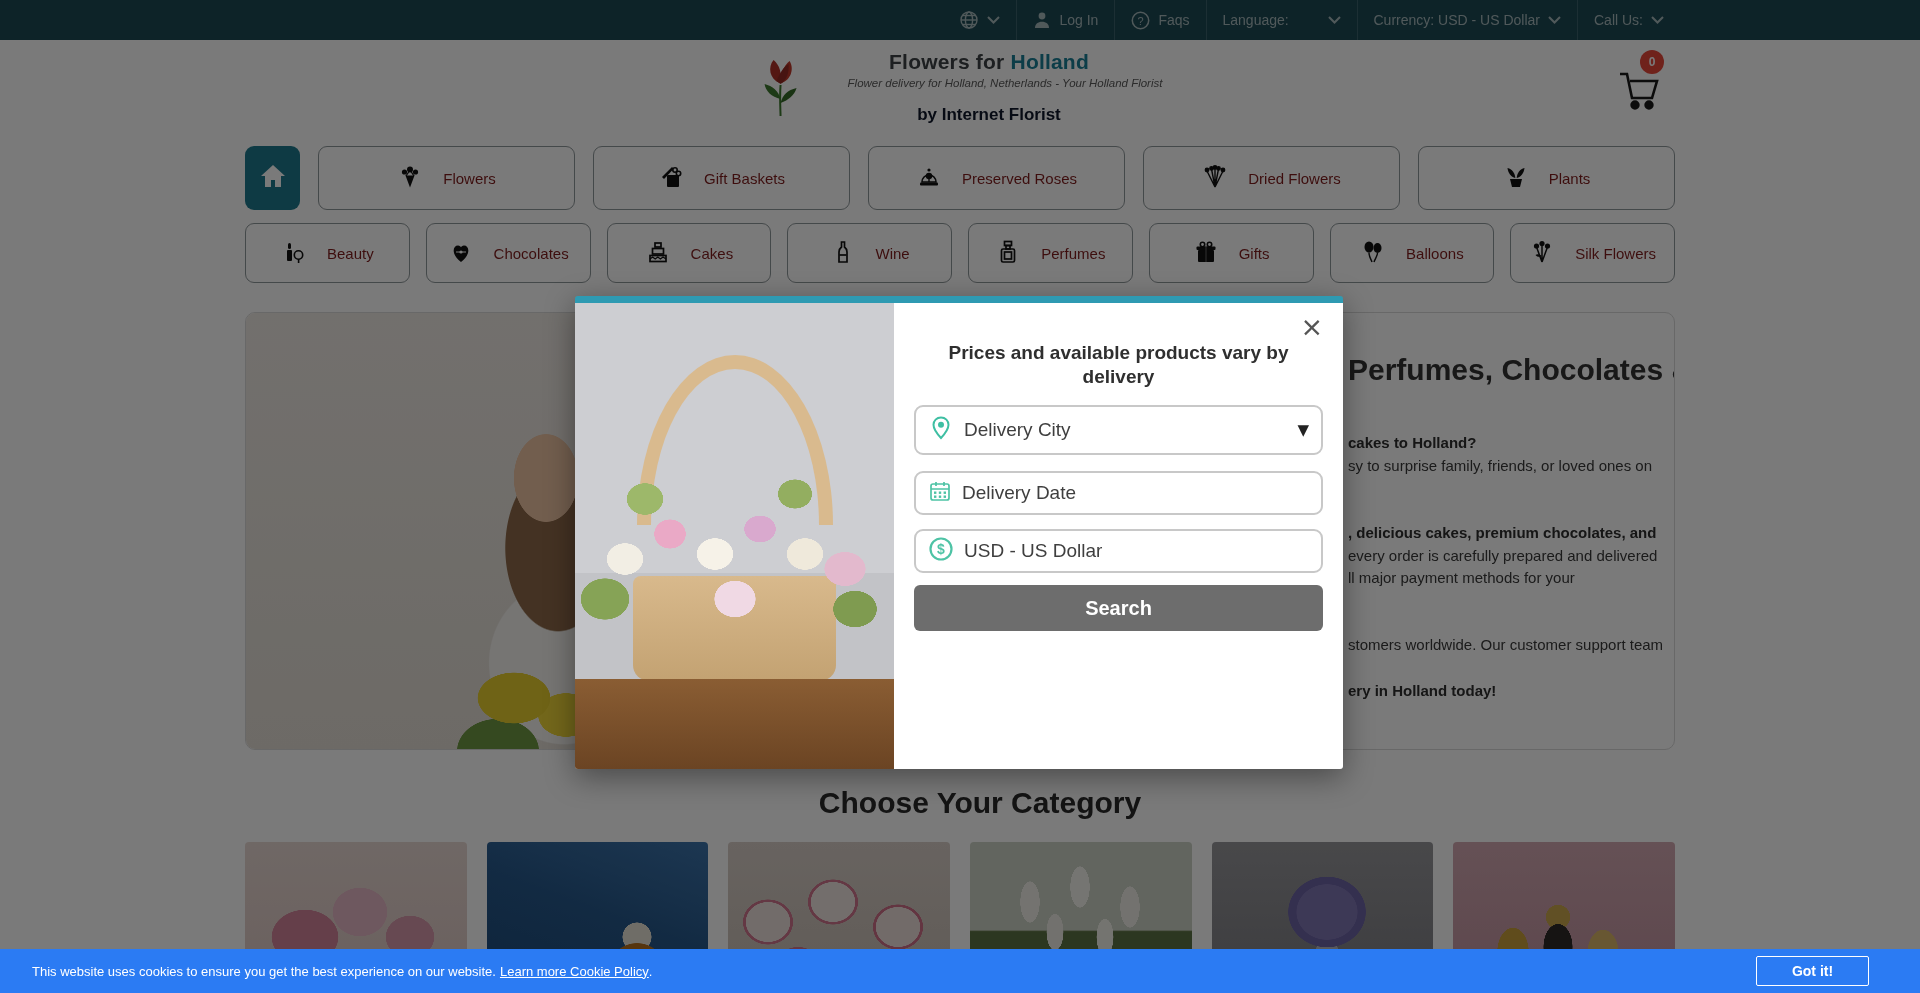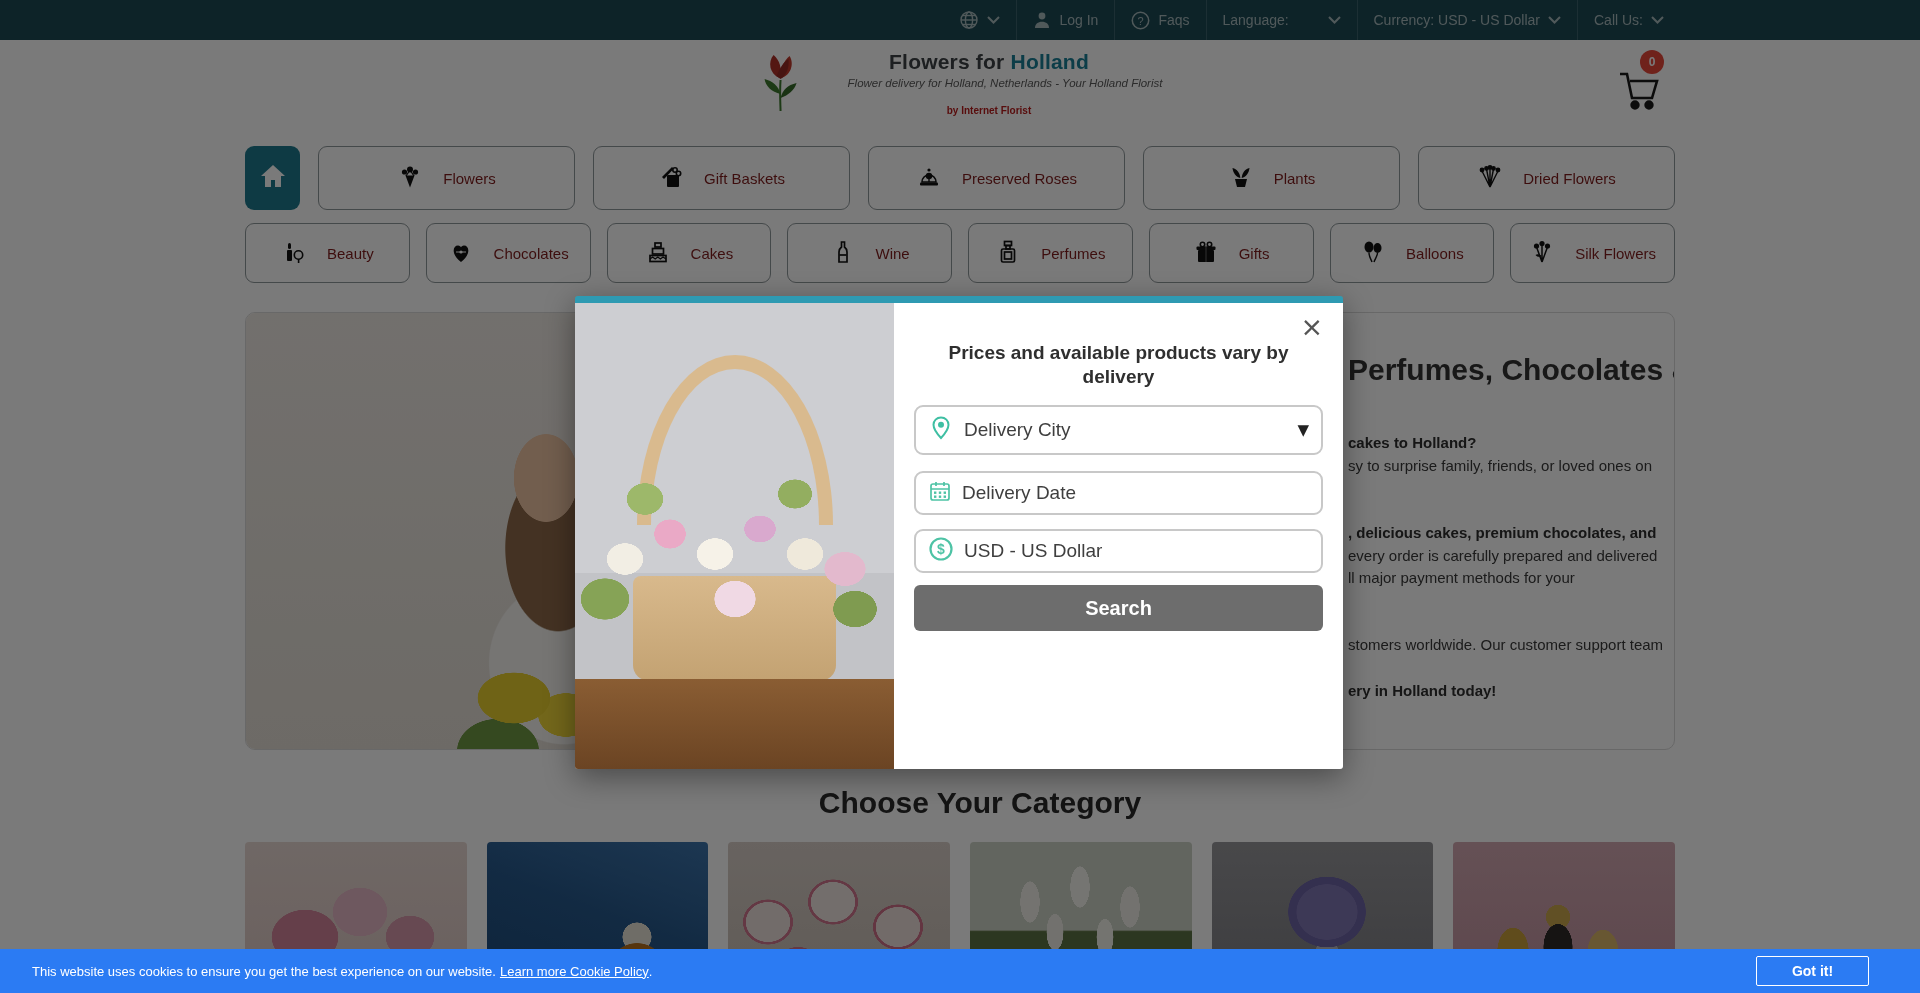--- a/index.html
+++ b/index.html
@@ -15,21 +15,21 @@
   .tb-item svg { display:block; }
 
   
   .header { position:relative; height:106px; background:#fff; }
   .logo { position:absolute; left:50%; top:10px; transform:translateX(-50%);
     display:flex; align-items:center; gap:12px; cursor:pointer; }
   .logo-text { text-align:center; }
   .brand { font-size:21px; font-weight:bold; color:#3d4245; letter-spacing:0.2px; }
   .brand .accent { color:#1a7f96; }
   .tagline { font-size:11.5px; font-style:italic; color:#5a5a5a; margin-top:3px;margin-left:32px; }
-  .byline { font-size:10px; font-weight:bold; color:#b91c1c; margin-top:16px; }
+  .byline { font-size:17px; font-weight:bold; color:#0f172a; margin-top:16px; }
   .cart { position:absolute; right:250px; top:8px; width:52px; height:70px; cursor:pointer; }
   .cart-badge { position:absolute; top:2px; left:22px; width:24px; height:24px; border-radius:50%;
     background:#e8473a; color:#fff; font-size:12px; font-weight:bold;
     display:flex; align-items:center; justify-content:center; z-index:2; }
   .cart svg { position:absolute; left:0; top:22px; }
 
   
   .nav { width:1430px; margin:0 auto; }
   .nav-row { display:flex; gap:18px; }
   .nav-row.r1 { height:64px; }
@@ -295,40 +295,40 @@
             <rect x="4" y="18.5" width="18" height="3" rx="1"></rect>
             <circle cx="13" cy="12" r="3.2"></circle>
               <rect x="12.3" y="13" width="1.4" height="5"></rect>
             <circle cx="13" cy="6" r="1.6"></circle>
           </svg>
         </span>
         <span>Preserved Roses</span>
       </div>
       <div class="nav-btn">
         <span>
-          <svg width="26" height="26" viewBox="0 0 26 26" fill="#111">
-            <path d="M7 15 h12 l-2 8 H9 Z"></path>
-            <path d="M12.3 14 C12 9 9 5 4.5 4 C5 9 8 13 12.3 14 Z"></path>
-            <path d="M13.7 14 C14 9 17 5 21.5 4 C21 9 18 13 13.7 14 Z"></path>
-          </svg>
-        </span>
-        <span>Plants</span>
-      </div>
-      <div class="nav-btn">
-        <span>
           <svg width="26" height="26" viewBox="0 0 26 26" stroke="#111" stroke-width="1.4" fill="#111">
             <path d="M13 23 L5 7 M13 23 L9.5 5 M13 23 L13 4 M13 23 L16.5 5 M13 23 L21 7" fill="none"></path>
             <circle cx="5" cy="6" r="1.7"></circle>
               <circle cx="9.5" cy="4.4" r="1.7"></circle>
               <circle cx="13" cy="3.4" r="1.7"></circle>
             <circle cx="16.5" cy="4.4" r="1.7"></circle>
               <circle cx="21" cy="6" r="1.7"></circle>
           </svg>
         </span>
         <span>Dried Flowers</span>
+      </div>
+      <div class="nav-btn">
+        <span>
+          <svg width="26" height="26" viewBox="0 0 26 26" fill="#111">
+            <path d="M7 15 h12 l-2 8 H9 Z"></path>
+            <path d="M12.3 14 C12 9 9 5 4.5 4 C5 9 8 13 12.3 14 Z"></path>
+            <path d="M13.7 14 C14 9 17 5 21.5 4 C21 9 18 13 13.7 14 Z"></path>
+          </svg>
+        </span>
+        <span>Plants</span>
       </div>
     </div>
     <div class="nav-row r2">
       <div class="nav-btn">
         <span>
           <svg width="26" height="26" viewBox="0 0 26 26" fill="#111">
             <rect x="6" y="11" width="5" height="11" rx="1"></rect>
               <rect x="7" y="4" width="3" height="6" rx="1.5"></rect>
             <circle cx="17.5" cy="16" r="4.2" fill="none" stroke="#111" stroke-width="1.6"></circle>
             <rect x="16.8" y="20" width="1.6" height="4"></rect>

